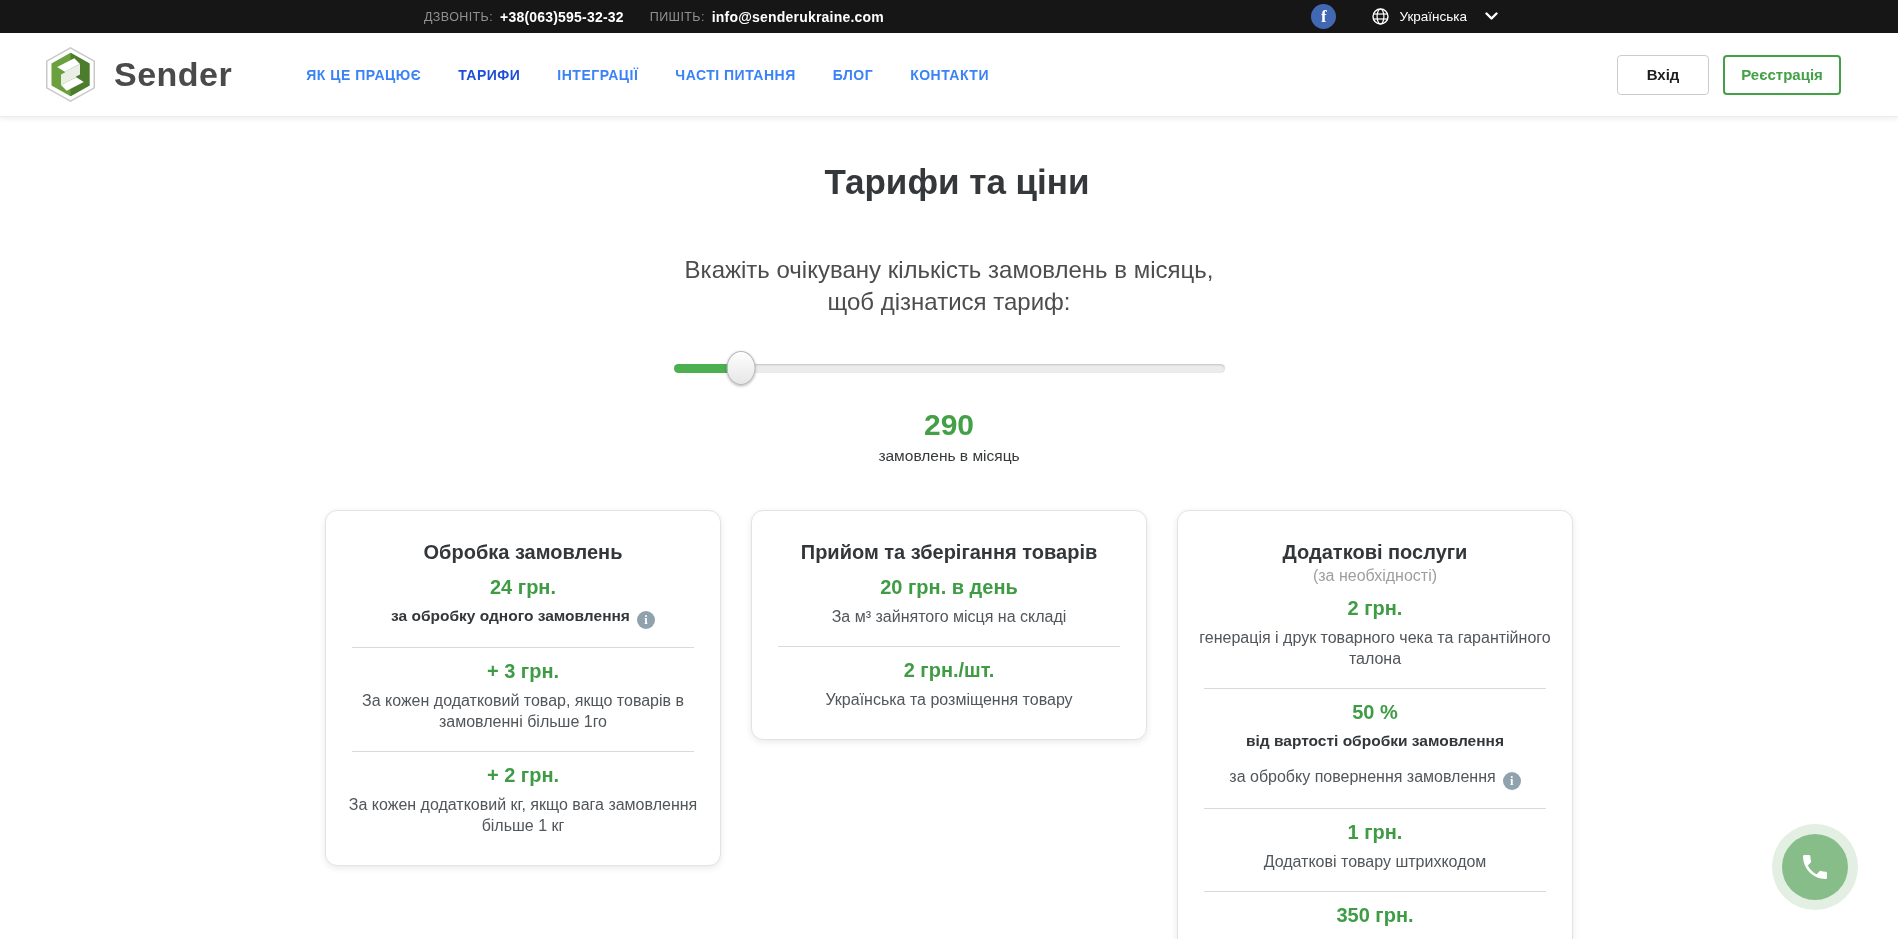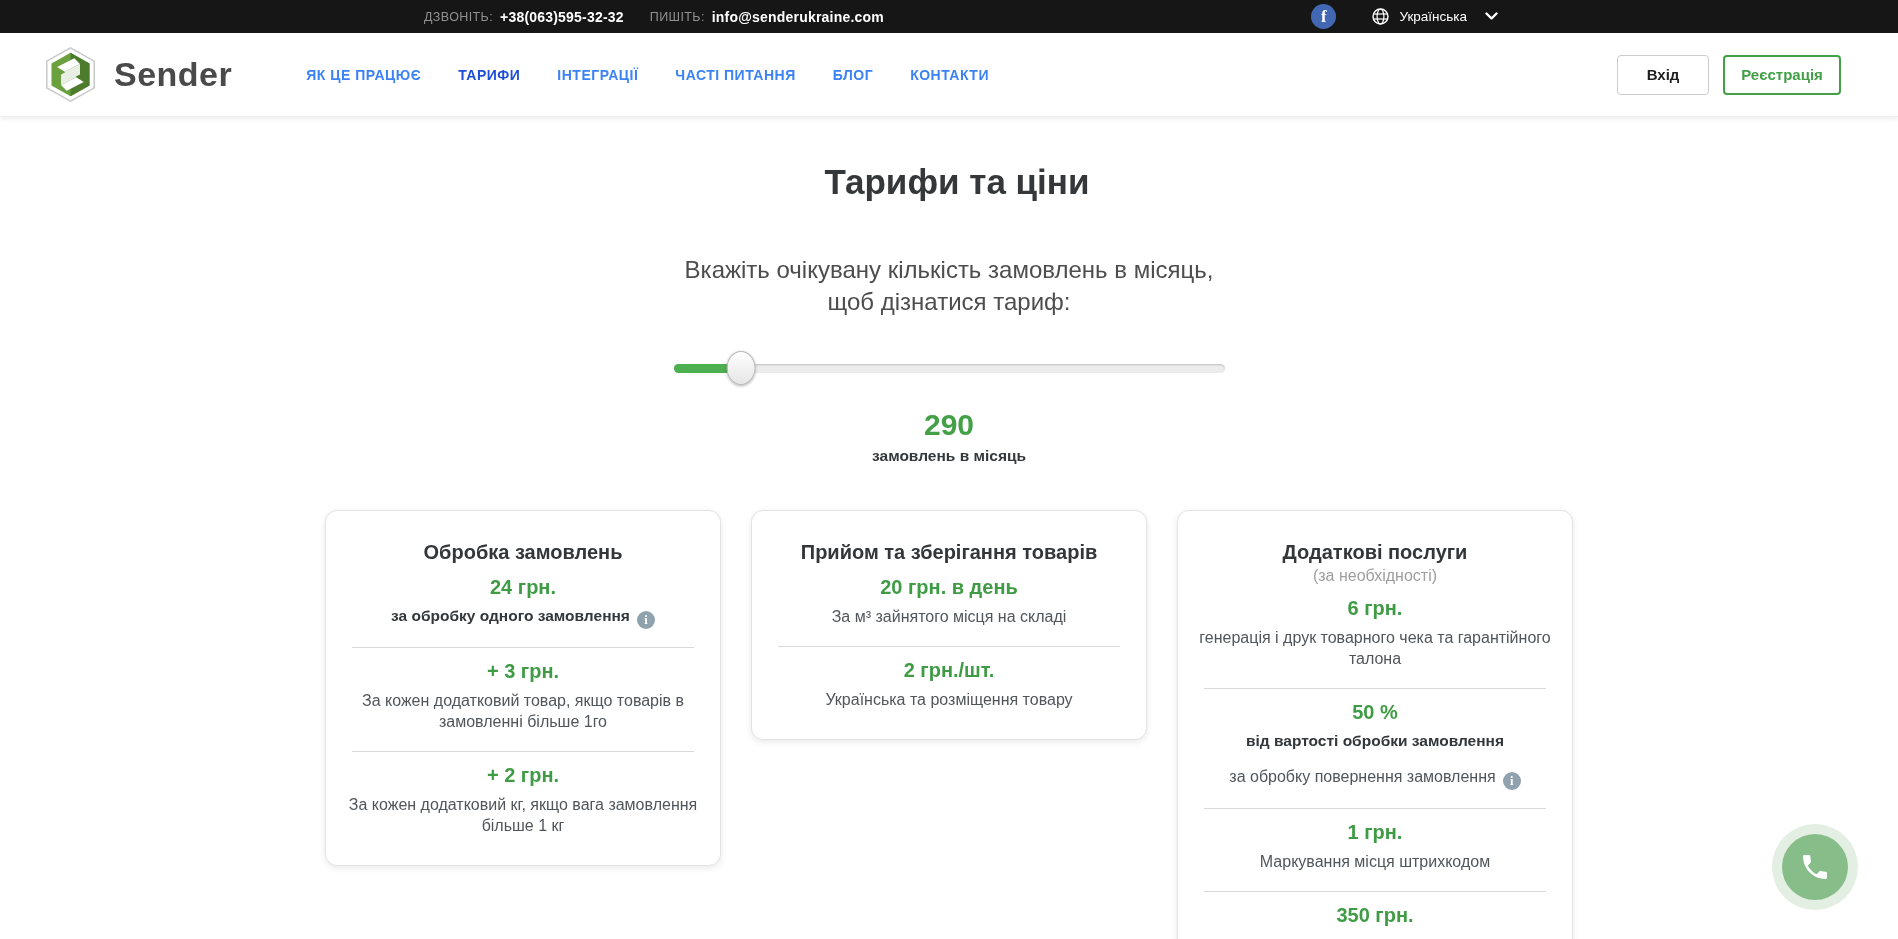--- a/index.html
+++ b/index.html
@@ -45,21 +45,21 @@
   .page-title { text-align:center; font-size:35px; font-weight:bold; color:#35383a; margin-top:45px;padding-left:16px; }
   .question { text-align:center; font-size:24px; color:#4d4d4d; margin-top:52px; line-height:1.32; }
   .slider-wrap { width:551px; margin:34px auto 0; position:relative; height:34px; }
   .slider-track { position:absolute; top:13px; left:0; right:0; height:9px; background:#ececec;
                   border-radius:5px; box-shadow:inset 0 1px 2px rgba(0,0,0,.18); cursor:pointer; }
   .slider-fill  { position:absolute; top:13px; left:0; height:9px; background:#4caf50; border-radius:5px 0 0 5px; }
   .slider-thumb { position:absolute; top:0; width:29px; height:34px; transform:translateX(-50%);
                   background:linear-gradient(#fefefe,#e6e6e6); border:1px solid #b9b9b9;
                   border-radius:50%; box-shadow:0 1px 3px rgba(0,0,0,.3); cursor:grab; }
   .orders-count { text-align:center; font-size:30px; font-weight:bold; color:#43a047; margin-top:23px; }
-  .orders-label { text-align:center; font-size:15.5px; font-weight:bold; color:#35383a; margin-top:5px; }
+  .orders-label { text-align:center; font-size:15.5px; font-weight:normal; color:#35383a; margin-top:5px; }
 
   
   .cards { display:flex; justify-content:center; align-items:flex-start; margin-top:45px; }
   .card { width:396px; background:#ffffff; border:1px solid #e3e3e3; border-radius:12px;
           box-shadow:0 2px 7px rgba(0,0,0,.09); padding:30px 18px 28px; text-align:center;
           margin:0 15px; }
   .card-title { font-size:20px; font-weight:bold; color:#33373a; }
   .card-subtitle { font-size:16px; color:#9e9e9e; margin-top:3px; }
   .price { font-size:20px; font-weight:bold; color:#3f9c45; margin-top:12px; }
   .bold-label { font-size:15.5px; font-weight:bold; color:#33373a; margin-top:7px; line-height:1.3; }
@@ -168,29 +168,29 @@
       <div class="card-title">Прийом та зберігання товарів</div>
       <div class="price">20 грн. в день</div>
       <div class="reg-label">За м³ зайнятого місця на складі</div>
       <div class="divider"></div>
       <div class="price">2 грн./шт.</div>
       <div class="reg-label">Українська та розміщення товару</div>
     </div>
     <div class="card">
       <div class="card-title">Додаткові послуги</div>
       <div class="card-subtitle">(за необхідності)</div>
-      <div class="price">6 грн.</div>
+      <div class="price">2 грн.</div>
       <div class="reg-label">генерація і друк товарного чека та гарантійного талона</div>
       <div class="divider"></div>
       <div class="price">50 %</div>
       <div class="bold-label">від вартості обробки замовлення</div>
       <div class="reg-label spaced">за обробку повернення замовлення<span class="info-badge">i</span></div>
       <div class="divider"></div>
       <div class="price">1 грн.</div>
-      <div class="reg-label">Маркування місця штрихкодом</div>
+      <div class="reg-label">Додаткові товару штрихкодом</div>
       <div class="divider"></div>
       <div class="price">350 грн.</div>
     </div>
   </div>
 
 <div class="phone-fab">
   <div class="phone-fab-inner">
     <svg width="32" height="32" viewBox="0 0 24 24">
       <path fill="#ffffff" d="M6.62 10.79c1.44 2.83 3.76 5.14 6.59 6.59l2.2-2.2c.27-.27.67-.36 1.02-.24 1.12.37 2.33.57 3.57.57.55 0 1 .45 1 1V20c0 .55-.45 1-1 1-9.39 0-17-7.61-17-17 0-.55.45-1 1-1h3.5c.55 0 1 .45 1 1 0 1.25.2 2.45.57 3.57.11.35.03.74-.25 1.02l-2.2 2.2z"></path>
     </svg>

